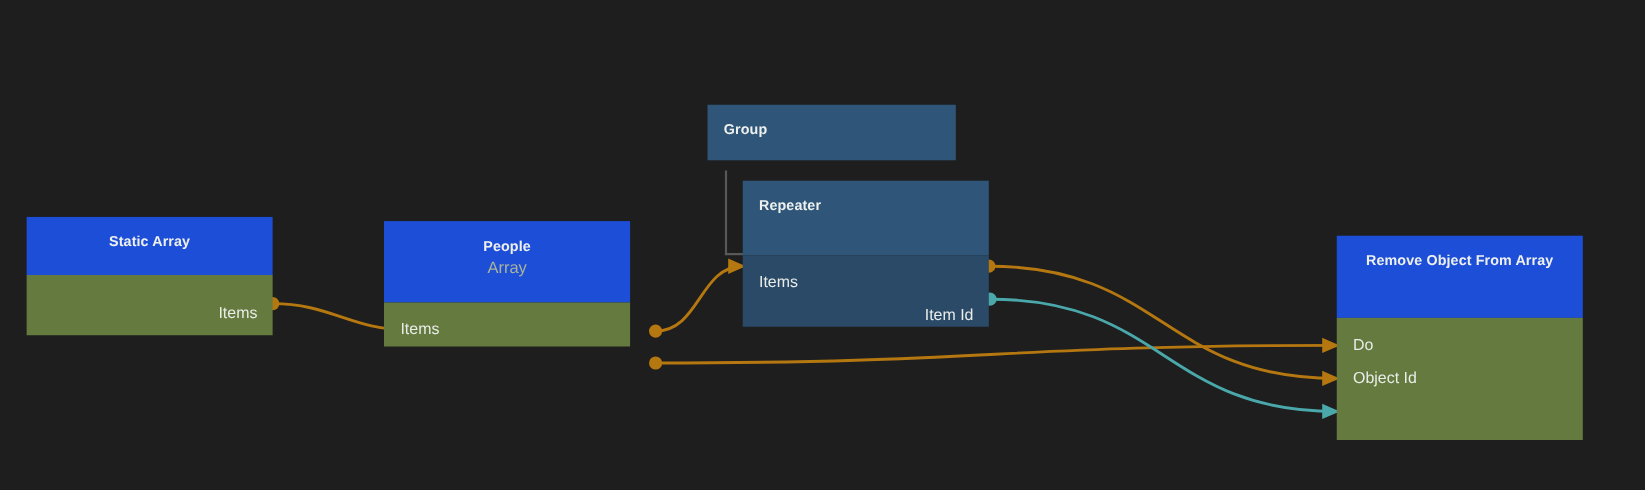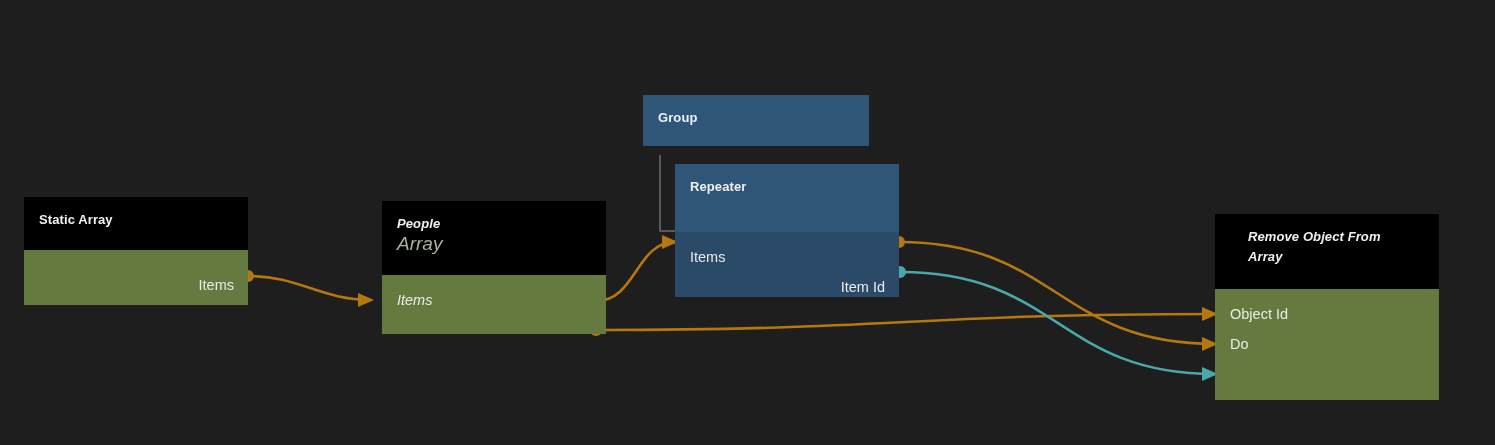--- a/index.html
+++ b/index.html
@@ -34,21 +34,21 @@
   }
   .node-title {
     color: #eef0ee;
     font-size: 13px;
     font-weight: bold;
     line-height: 20px;
     letter-spacing: 0.1px;
   }
   .node-subtitle {
     color: #a8b39a;
-    font-size: 19px;
+    font-size: 15px;
     line-height: 19px;
     font-weight: normal;
   }
   .node-body {
     box-sizing: border-box;
     width: 100%;
     position: relative;
   }
   .port-row {
     position: relative;
@@ -62,21 +62,21 @@
   .port-row.in {
     text-align: left;
     padding-left: 15px;
   }
   .port-row.out {
     text-align: right;
     padding-right: 14px;
   }
 
   
-  .green .node-header { background: #000000; }
+  .green .node-header { background: #1d4ed8; text-align: center; }
   .green .node-body   { background: #647a3e; }
   
   .blue .node-header  { background: #2f5579; }
   .blue .node-body    { background: #2a4a68; }
 
   .group-bracket {
     position: absolute;
     box-sizing: border-box;
     border-left: 2px solid #585858;
     border-bottom: 2px solid #585858;
@@ -106,21 +106,21 @@
   <div id="node-layer">
       <div class="group-bracket" style="left: 659px; top: 155px; width: 18px; height: 77px;"></div>
       <div class="node green" style="left: 24px; top: 197px; width: 224px; height: 108px;">
         <div class="node-header" style="height: 53px; padding: 13px 15px 0px;">
           <div class="node-title">Static Array</div>
         </div>
         <div class="node-body" style="height: 55px; padding-top: 10px;">
           <div class="port-row out" style="margin-top: 10px;">Items</div>
         </div>
       </div>
-      <div class="node green" style="left: 382px; top: 201px; width: 224px; height: 133px; font-style: italic;">
+      <div class="node green" style="left: 349px; top: 201px; width: 224px; height: 114px;">
         <div class="node-header" style="height: 74px; padding: 13px 15px 0px;">
           <div class="node-title">People</div>
           <div class="node-subtitle">Array</div>
         </div>
         <div class="node-body" style="height: 84px; padding-top: 10px;">
           <div class="port-row in">Items</div>
         </div>
       </div>
       <div class="node blue" style="left: 643px; top: 95px; width: 226px; height: 51px;">
         <div class="node-header" style="height: 51px; padding: 13px 15px 0px;">
@@ -131,22 +131,22 @@
         <div class="node-header" style="height: 68px; padding: 13px 15px 0px;">
           <div class="node-title">Repeater</div>
         </div>
         <div class="node-body" style="height: 81px; padding-top: 10px;">
           <div class="port-row in" style="margin-top: 0px;">Items</div>
           <div class="port-row out">Item Id</div>
           <div class="port-row out">Request Delete</div>
         </div>
       </div>
       <div class="node green" style="left: 1215px; top: 214px; width: 224px; height: 186px;">
-        <div class="node-header" style="height: 75px; padding: 13px 33px 0px; font-style: italic;">
+        <div class="node-header" style="height: 75px; padding: 13px 14px 0px;">
           <div class="node-title">Remove Object From Array</div>
         </div>
         <div class="node-body" style="height: 111px; padding-top: 10px;">
+          <div class="port-row in">Do</div>
           <div class="port-row in">Object Id</div>
-          <div class="port-row in">Do</div>
         </div>
       </div>
     </div>
 </div>
 
 </body></html>

